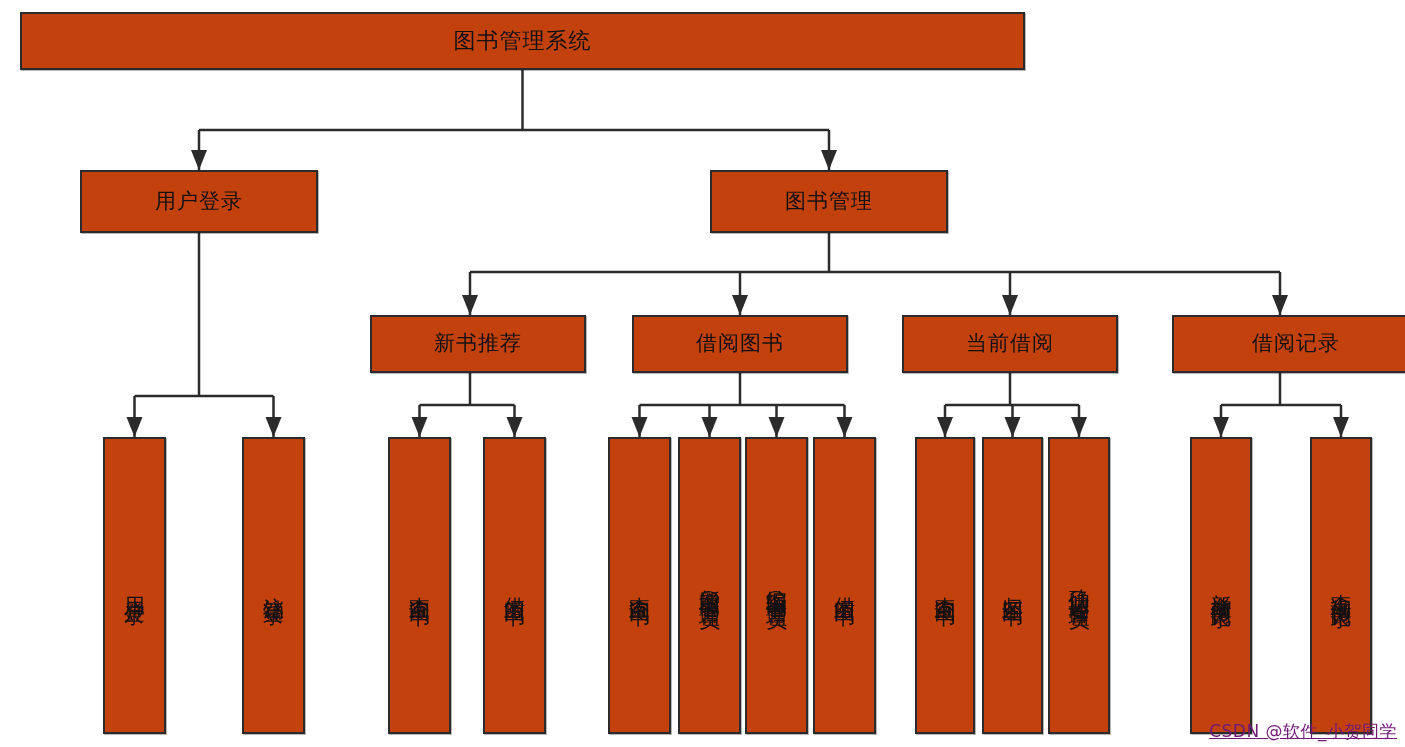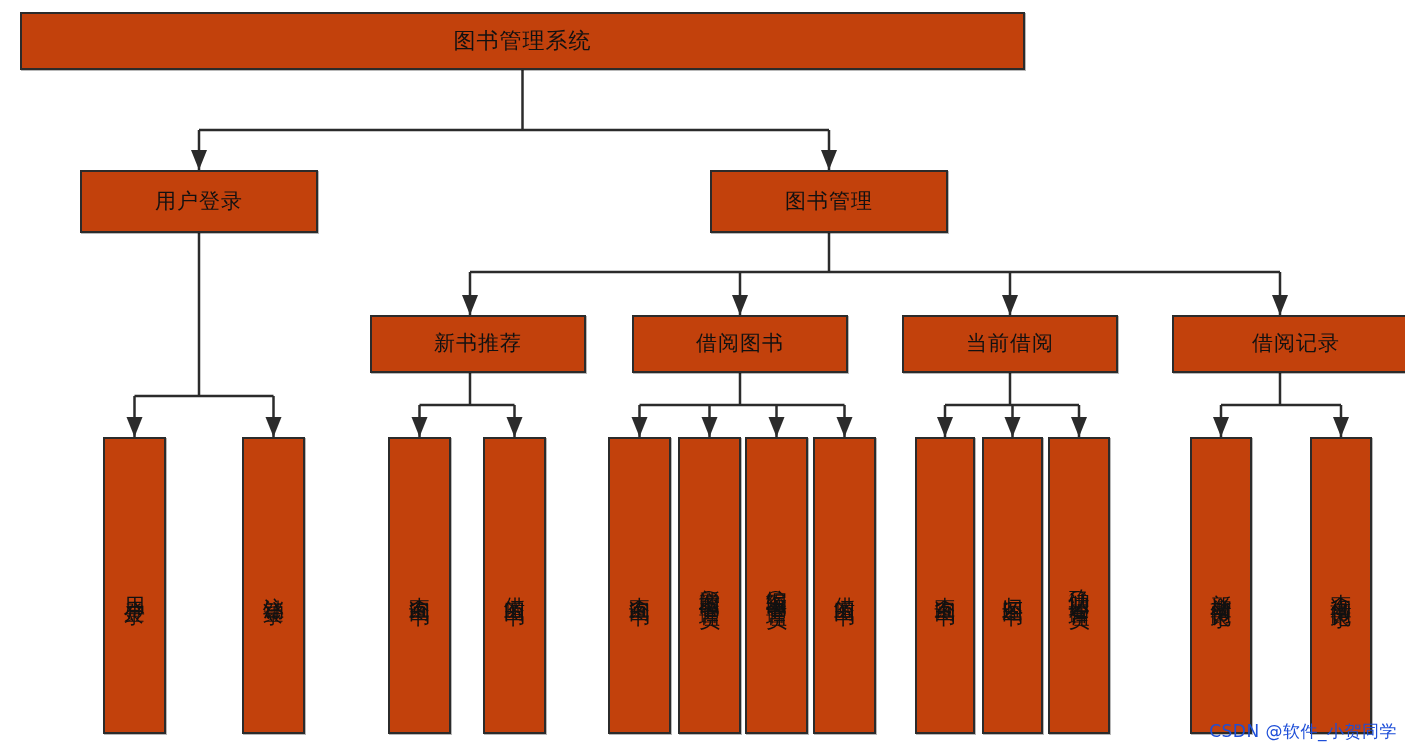--- a/index.html
+++ b/index.html
@@ -55,24 +55,25 @@
     text-align: center;
   }
   .node.root {
     font-size: 22px;
   }
   #watermark {
     position: absolute;
     right: 8px;
     bottom: 4px;
     font-size: 17px;
-    color: #1d4ed8;
+    color: #701a75;
     letter-spacing: 0.5px;
     white-space: nowrap;
     pointer-events: none;
+    text-decoration: underline;
   }
 </style>
 </head>
 <body>
 
 <div id="canvas">
 
   <svg id="edges" viewBox="0 0 1405 747" xmlns="http://www.w3.org/2000/svg" aria-hidden="true">
       <line x1="522.5" y1="70" x2="522.5" y2="130" stroke="#2b2b2b" stroke-width="2.5"></line>
       <line x1="199" y1="130" x2="829" y2="130" stroke="#2b2b2b" stroke-width="2.5"></line>

